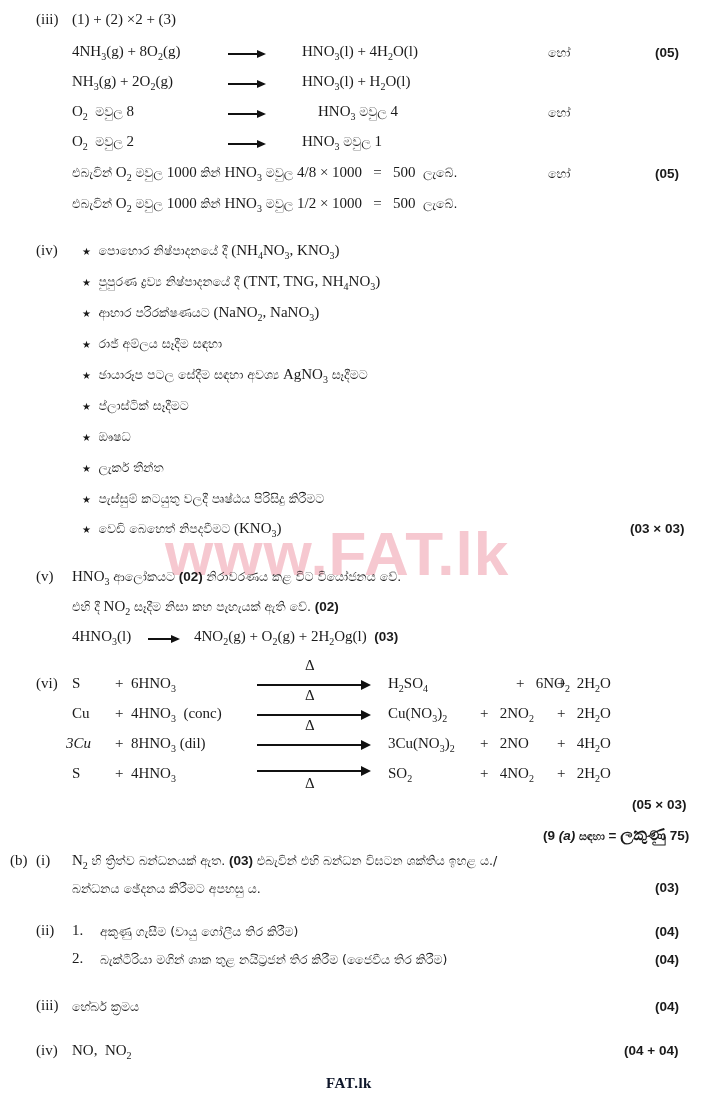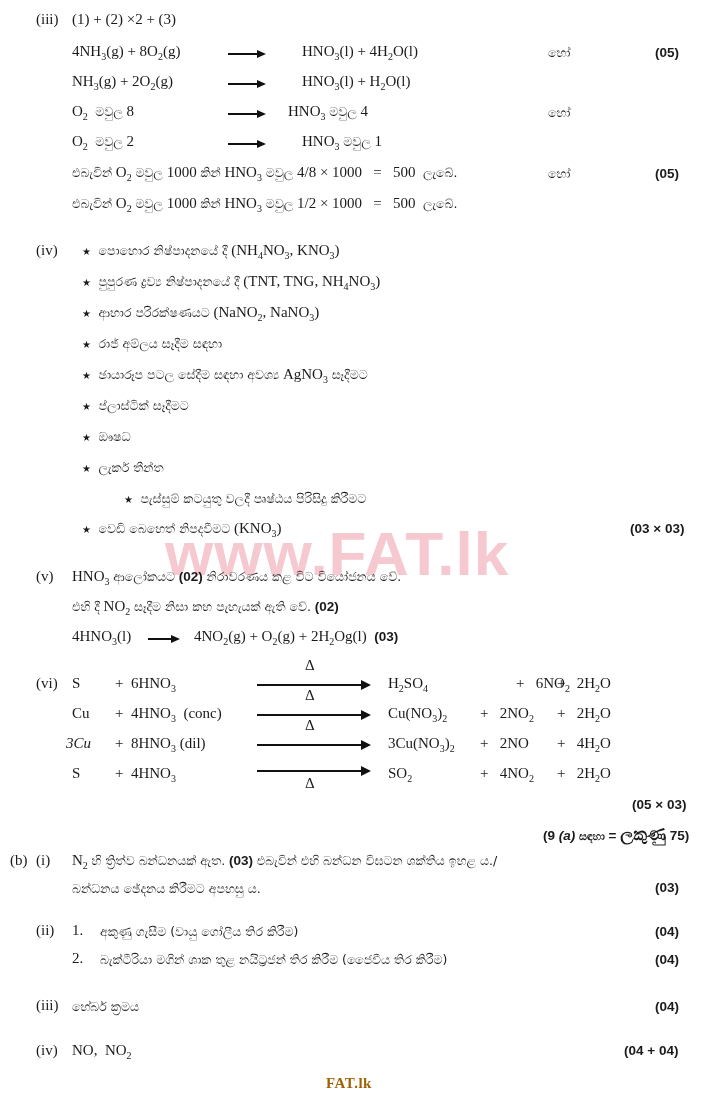--- a/index.html
+++ b/index.html
@@ -9,21 +9,21 @@
   .b{font-family:"Liberation Sans","DejaVu Sans",sans-serif;font-weight:bold;font-size:13.5px;}
   .si{font-family:"DejaVu Sans",sans-serif;font-size:12.5px;}
   sub{font-size:10px;vertical-align:-4px;line-height:0;}
   .arrow{position:absolute;height:2px;background:#111;}
   .arrow::after{content:"";position:absolute;right:-2px;top:-4px;border-left:10px solid #111;border-top:5px solid transparent;border-bottom:5px solid transparent;}
   .sarrow{position:absolute;width:36px;height:2px;background:#111;}
   .sarrow::after{content:"";position:absolute;right:-2px;top:-3px;border-left:9px solid #111;border-top:4px solid transparent;border-bottom:4px solid transparent;}
   .star{font-size:10px;}
   .wm{position:absolute;left:165px;top:518px;font-family:"Liberation Sans","DejaVu Sans",sans-serif;font-weight:bold;font-size:62px;color:#f6c8d0;letter-spacing:1px;z-index:0;}
   .layer{position:relative;z-index:1;}
-  .footer{position:absolute;left:326px;top:1075px;color:#a16207;font-size:15px;font-weight:bold;letter-spacing:0.5px;}
+  .footer{position:absolute;left:326px;top:1075px;color:#0f172a;font-size:15px;font-weight:bold;letter-spacing:0.5px;}
 </style>
 </head>
 <body>
 
 <div class="wm">www.FAT.lk</div>
 
 <div class="layer">
 
   <span class="abs" style="left:36px;top:11px;">(iii)</span>
   <span class="abs" style="left:72px;top:11px;">(1) + (2) ×2 + (3)</span>
@@ -33,21 +33,21 @@
   <span class="abs" style="left:302px;top:43px;">HNO<sub>3</sub>(l) + 4H<sub>2</sub>O(l)</span>
   <span class="abs si" style="left:548px;top:45px;">හෝ</span>
   <span class="abs b" style="left:655px;top:45px;">(05)</span>
 
   <span class="abs" style="left:72px;top:73px;">NH<sub>3</sub>(g) + 2O<sub>2</sub>(g)</span>
   <div class="sarrow" style="left:228px;top:83px;"></div>
   <span class="abs" style="left:302px;top:73px;">HNO<sub>3</sub>(l) + H<sub>2</sub>O(l)</span>
 
   <span class="abs" style="left:72px;top:103px;">O<sub>2</sub>&nbsp;&nbsp;<span class="si">මවුල</span> 8</span>
   <div class="sarrow" style="left:228px;top:113px;"></div>
-  <span class="abs" style="left:288px;top:103px;">HNO<sub>3</sub> <span class="si">මවුල</span> 4</span>
+  <span class="abs" style="left:318px;top:103px;">HNO<sub>3</sub> <span class="si">මවුල</span> 4</span>
   <span class="abs si" style="left:548px;top:105px;">හෝ</span>
 
   <span class="abs" style="left:72px;top:133px;">O<sub>2</sub>&nbsp;&nbsp;<span class="si">මවුල</span> 2</span>
   <div class="sarrow" style="left:228px;top:143px;"></div>
   <span class="abs" style="left:302px;top:133px;">HNO<sub>3</sub> <span class="si">මවුල</span> 1</span>
 
   <span class="abs" style="left:72px;top:164px;text-align:center;"><span class="si">එබැවින්</span> O<sub>2</sub> <span class="si">මවුල</span> 1000 <span class="si">කින්</span> HNO<sub>3</sub> <span class="si">මවුල</span> 4/8 × 1000 &nbsp;&nbsp;= &nbsp;&nbsp;500 &nbsp;<span class="si">ලැබේ.</span></span>
   <span class="abs si" style="left:548px;top:166px;">හෝ</span>
   <span class="abs b" style="left:655px;top:166px;">(05)</span>
 
@@ -55,21 +55,21 @@
 
   <span class="abs" style="left:36px;top:242px;">(iv)</span>
   <div class="abs" style="left:82px;top:242px;"><span class="star">★</span>&nbsp; <span class="si">පොහොර නිෂ්පාදනයේ දී</span> (NH<sub>4</sub>NO<sub>3</sub>, KNO<sub>3</sub>)</div>
   <div class="abs" style="left:82px;top:273px;"><span class="star">★</span>&nbsp; <span class="si">පුපුරණ ද්‍රව්‍ය නිෂ්පාදනයේ දී</span> (TNT, TNG, NH<sub>4</sub>NO<sub>3</sub>)</div>
   <div class="abs" style="left:82px;top:304px;"><span class="star">★</span>&nbsp; <span class="si">ආහාර පරිරක්ෂණයට</span> (NaNO<sub>2</sub>, NaNO<sub>3</sub>)</div>
   <div class="abs" style="left:82px;top:335px;"><span class="star">★</span>&nbsp; <span class="si">රාජ් අම්ලය සෑදීම සඳහා</span></div>
   <div class="abs" style="left:82px;top:366px;"><span class="star">★</span>&nbsp; <span class="si">ඡායාරූප පටල සේදීම සඳහා අවශ්‍ය</span> AgNO<sub>3</sub> <span class="si">සෑදීමට</span></div>
   <div class="abs" style="left:82px;top:397px;text-align:right;"><span class="star">★</span>&nbsp; <span class="si">ප්ලාස්ටික් සෑදීමට</span></div>
   <div class="abs" style="left:82px;top:428px;"><span class="star">★</span>&nbsp; <span class="si">ඖෂධ</span></div>
   <div class="abs" style="left:82px;top:459px;"><span class="star">★</span>&nbsp; <span class="si">ලැකර් තීන්ත</span></div>
-  <div class="abs" style="left:82px;top:490px;margin-left:42px;"><span class="star">★</span>&nbsp; <span class="si">පැස්සුම් කටයුතු වලදී පෘෂ්ඨය පිරිසිදු කිරීමට</span></div>
+  <div class="abs" style="left:82px;top:490px;"><span class="star">★</span>&nbsp; <span class="si">පැස්සුම් කටයුතු වලදී පෘෂ්ඨය පිරිසිදු කිරීමට</span></div>
   <div class="abs" style="left:82px;top:520px;"><span class="star">★</span>&nbsp; <span class="si">වෙඩි බෙහෙත් නිපදවීමට</span> (KNO<sub>3</sub>)</div>
   <span class="abs b" style="left:630px;top:521px;">(03 × 03)</span>
 
   <span class="abs" style="left:36px;top:568px;">(v)</span>
   <span class="abs" style="left:72px;top:568px;">HNO<sub>3</sub> <span class="si">ආලෝකයට</span> <span class="b">(02)</span> <span class="si">නිරාවරණය කළ විට වියෝජනය වේ.</span></span>
   <span class="abs" style="left:72px;top:598px;"><span class="si">එහි දී</span> NO<sub>2</sub> <span class="si">සෑදීම නිසා කහ පැහැයක් ඇති වේ.</span> <span class="b">(02)</span></span>
   <span class="abs" style="left:72px;top:628px;">4HNO<sub>3</sub>(l)</span>
   <div class="sarrow" style="left:148px;top:638px;width:30px;"></div>
   <span class="abs" style="left:194px;top:628px;">4NO<sub>2</sub>(g) + O<sub>2</sub>(g) + 2H<sub>2</sub>Og(l) &nbsp;<span class="b">(03)</span></span>
 

